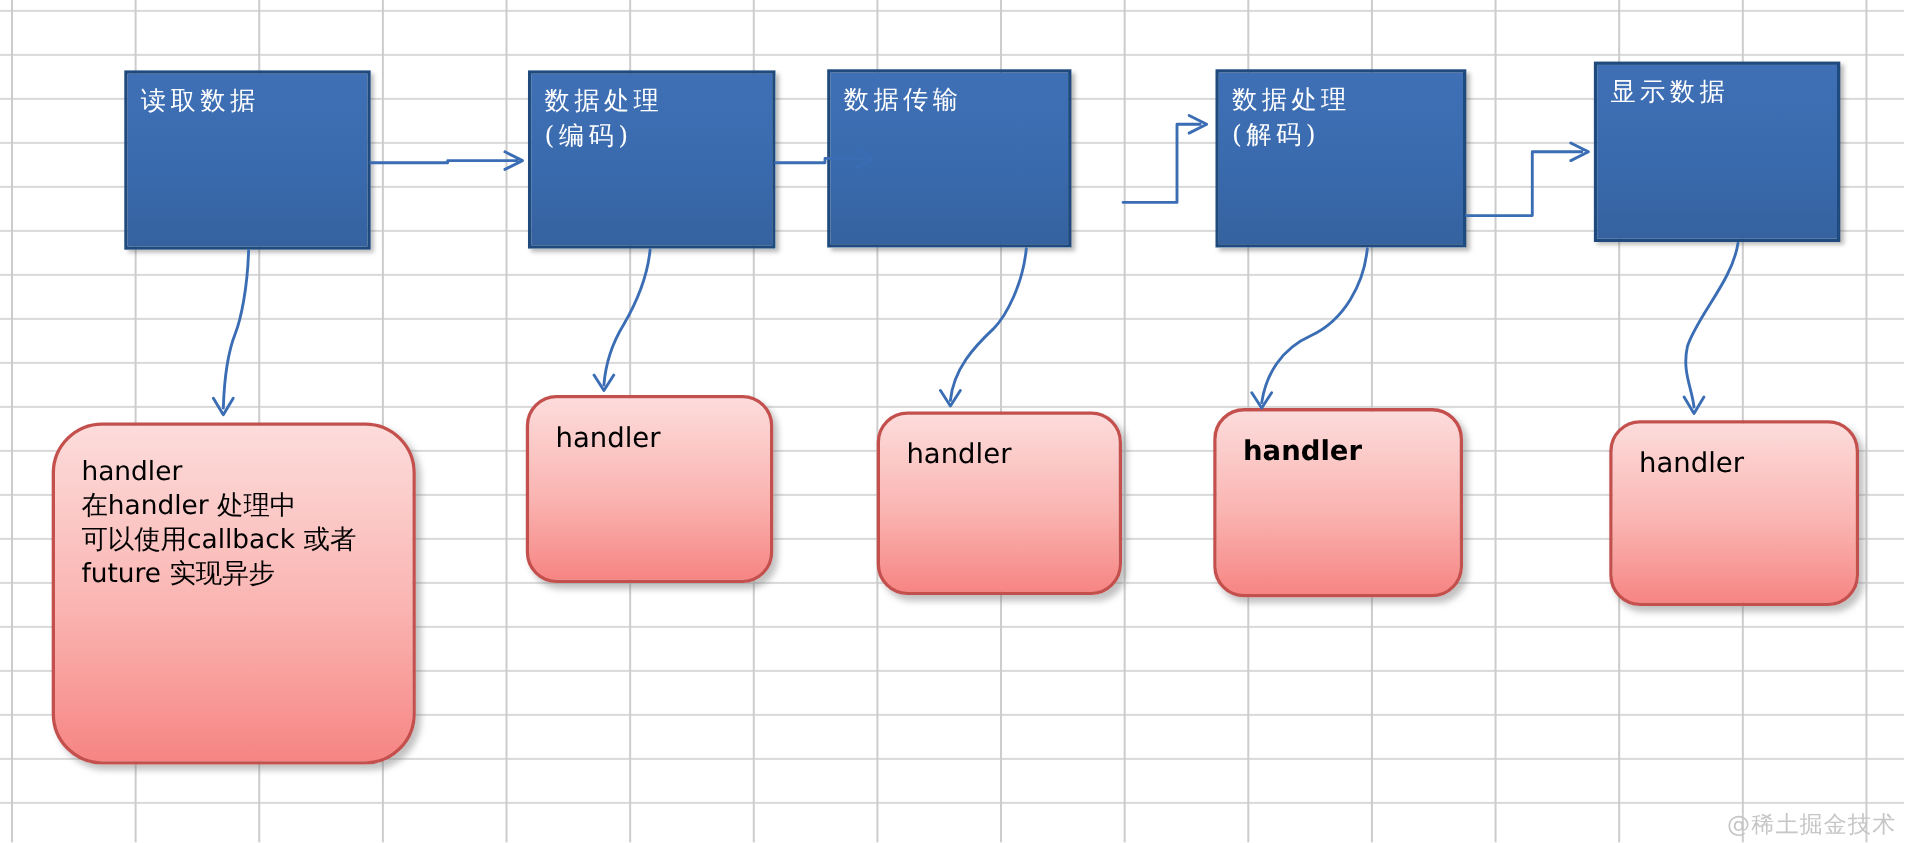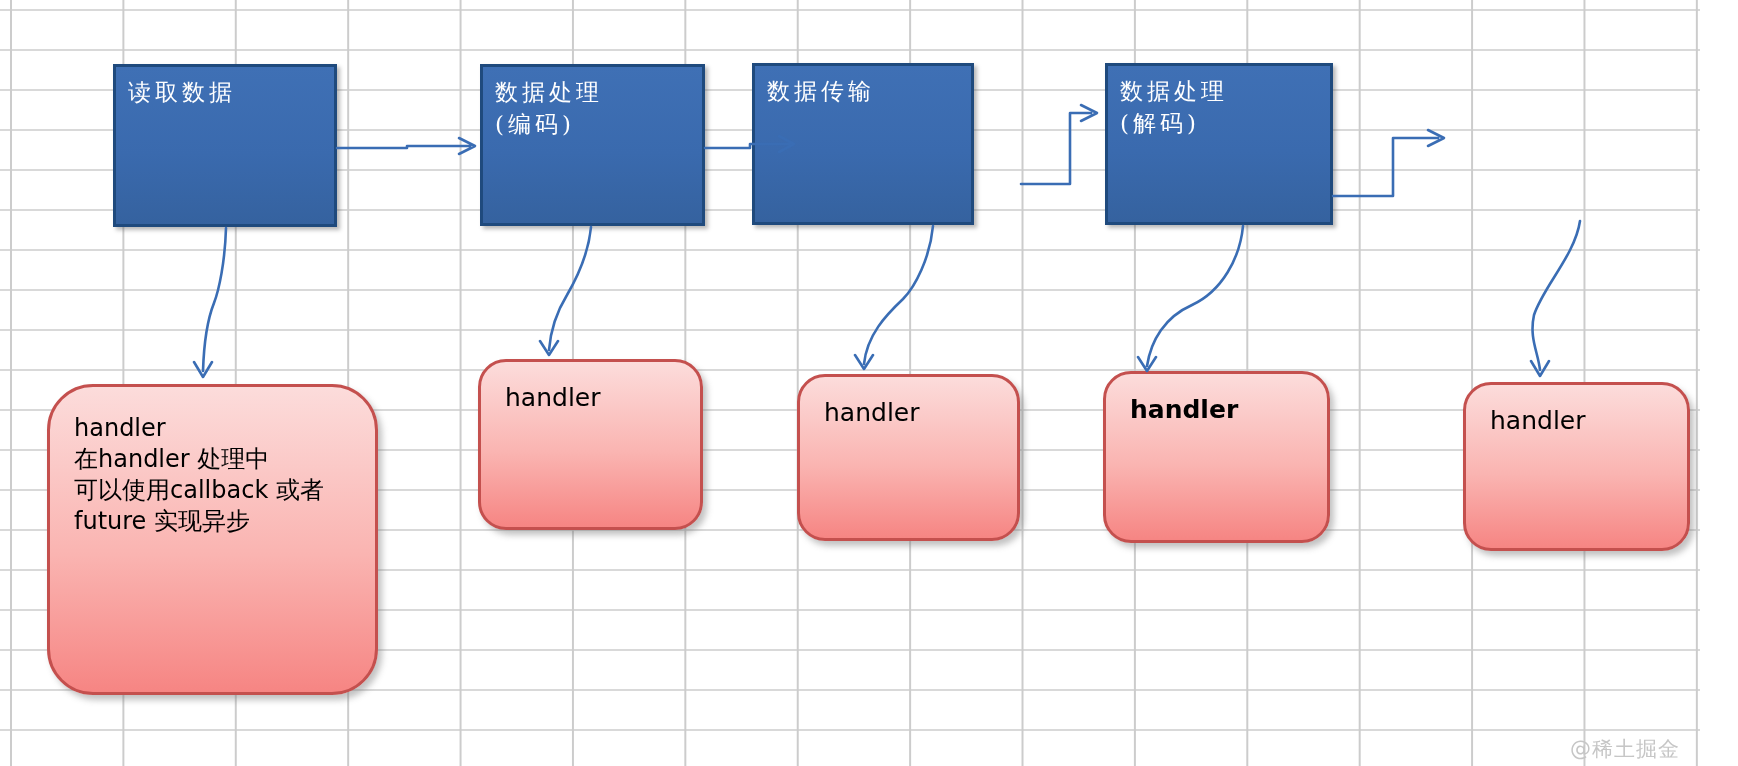--- a/index.html
+++ b/index.html
@@ -19,20 +19,21 @@
     position:relative;
     width:1700px;height:766px;
     overflow:hidden;
     background-color:#ffffff;
     background-image:
       linear-gradient(to right, var(--grid-v) 2px, transparent 2px),
       linear-gradient(to bottom, var(--grid-h) 2px, transparent 2px);
     background-size:112.4px 40px, 112.4px 40px;
     background-position:10px 0px, 0px 9px;
     font-family:"DejaVu Sans","Liberation Sans",sans-serif;
+    padding-left:31px;
   }
   .stage{
     position:absolute;
     box-sizing:border-box;
     background:linear-gradient(180deg,#3f70b5 0%, var(--stage-fill) 55%, #35629f 100%);
     border:3px solid var(--stage-border);
     box-shadow:3px 3px 4px rgba(80,80,80,0.40);
     color:#ffffff;
     font-family:"DejaVu Serif","Liberation Serif",serif;
     font-size:23px;
@@ -76,20 +77,21 @@
 <body>
 
 <div class="canvas">
 
   <div class="stage" style="left:113px;top:64px;width:224px;height:163px;">读取数据</div>
   <div class="stage" style="left:480px;top:64px;width:225px;height:162px;">数据处理
 (编码)</div>
   <div class="stage" style="left:752px;top:63px;width:222px;height:162px;">数据传输</div>
   <div class="stage" style="left:1105px;top:63px;width:228px;height:162px;">数据处理
 (解码)</div>
+  <div class="stage" style="left:1449px;top:56px;width:224px;height:164px;">显示数据</div>
 
   <div class="handler big" style="left:47px;top:384px;width:331px;height:311px;">handler
 在handler 处理中
 可以使用callback 或者
 future 实现异步</div>
   <div class="handler" style="left:478px;top:359px;width:225px;height:171px;">handler</div>
   <div class="handler" style="left:797px;top:374px;width:223px;height:167px;">handler</div>
   <div class="handler bold" style="left:1103px;top:371px;width:227px;height:172px;">handler</div>
   <div class="handler" style="left:1463px;top:382px;width:227px;height:169px;">handler</div>
 

